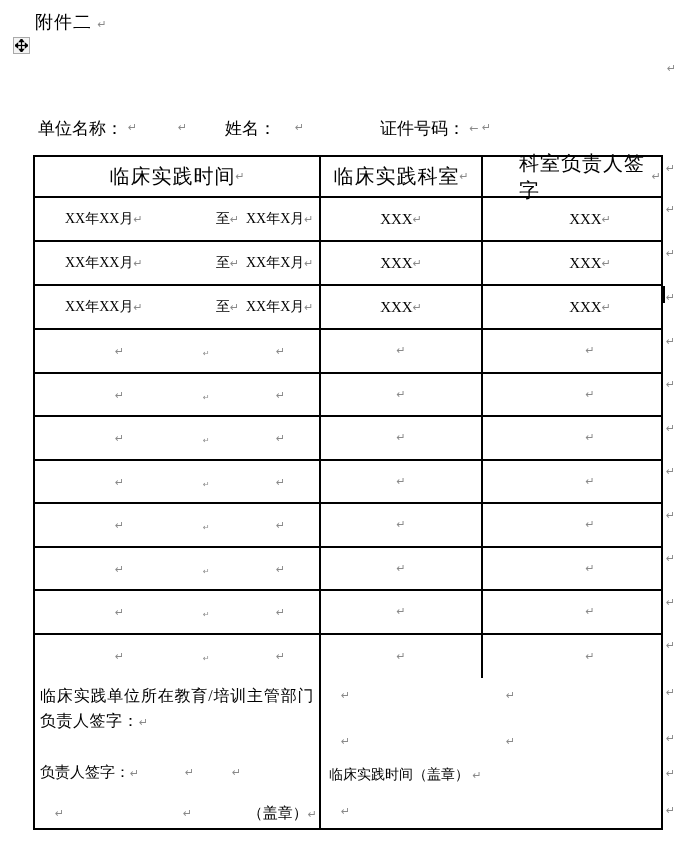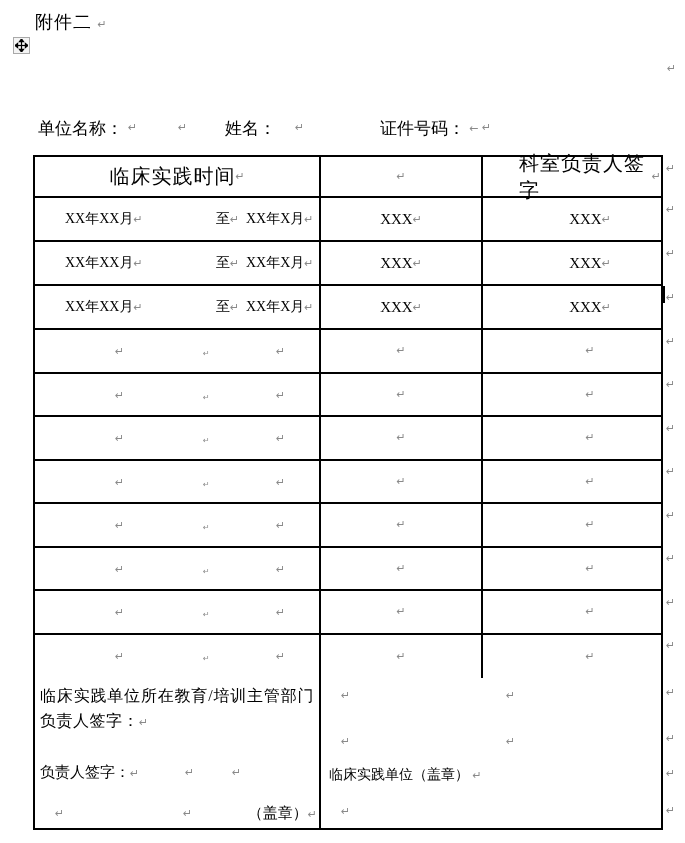--- a/index.html
+++ b/index.html
@@ -92,20 +92,21 @@
   <span class="mark abs" style="left:482px;top:122px;">↵</span>
 
   <div class="abs doc-table">
 
     <div class="t-row hdr" style="height:41px;">
       <div class="c1">
         <span>临床实践时间</span>
           <span class="mark">↵</span>
       </div>
       <div class="c2">
+        <span>临床实践科室</span>
           <span class="mark">↵</span>
       </div>
       <div class="c3">
         <span>科室负责人签字</span>
           <span class="mark">↵</span>
       </div>
     </div>
 
     <div id="rows-host" style="display:contents;"><div class="t-row" style="height: 44px;">
           <div class="c1">
@@ -263,21 +264,21 @@
         <div class="fl-seal">
           <span>（盖章）</span><span class="mark">↵</span>
         </div>
       </div>
       <div class="footer-right">
         <span class="mark abs" style="left:20px;top:12px;">↵</span>
         <span class="mark abs" style="left:185px;top:12px;">↵</span>
         <span class="mark abs" style="left:20px;top:58px;">↵</span>
         <span class="mark abs" style="left:185px;top:58px;">↵</span>
         <div class="fr-unit">
-          <span>临床实践单位（盖章）</span> <span class="mark">↵</span>
+          <span>临床实践时间（盖章）</span> <span class="mark">↵</span>
         </div>
         <span class="mark abs" style="left:20px;top:128px;">↵</span>
       </div>
     </div>
   </div>
 
   <div id="rowmarks-host">
       <span class="mark abs rowmark" style="left: 666px; top: 163px;">↵</span>
       <span class="mark abs rowmark" style="left: 666px; top: 204px;">↵</span>
       <span class="mark abs rowmark" style="left: 666px; top: 248px;">↵</span>

